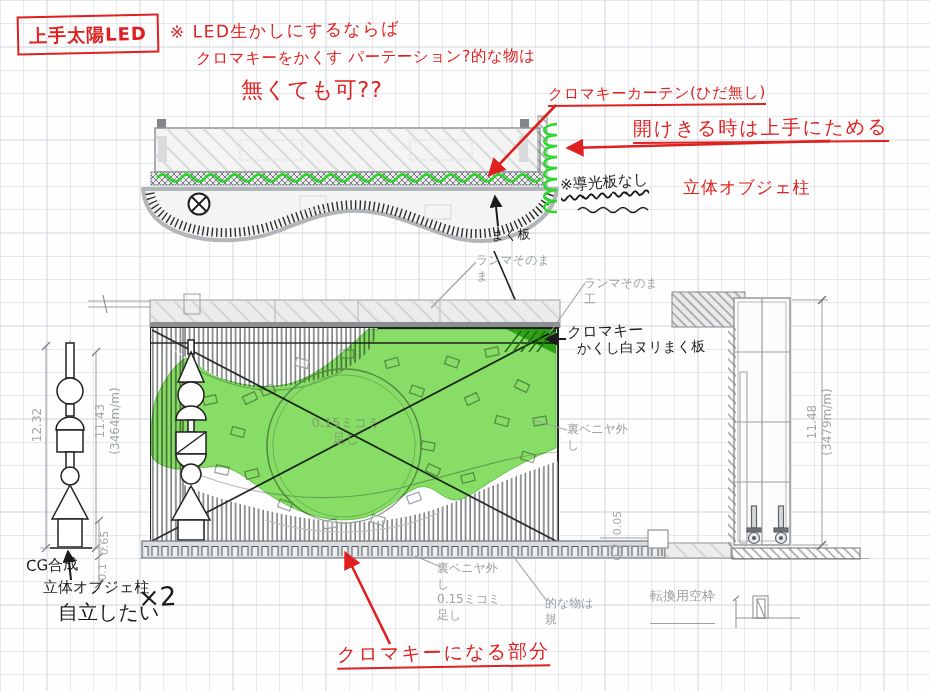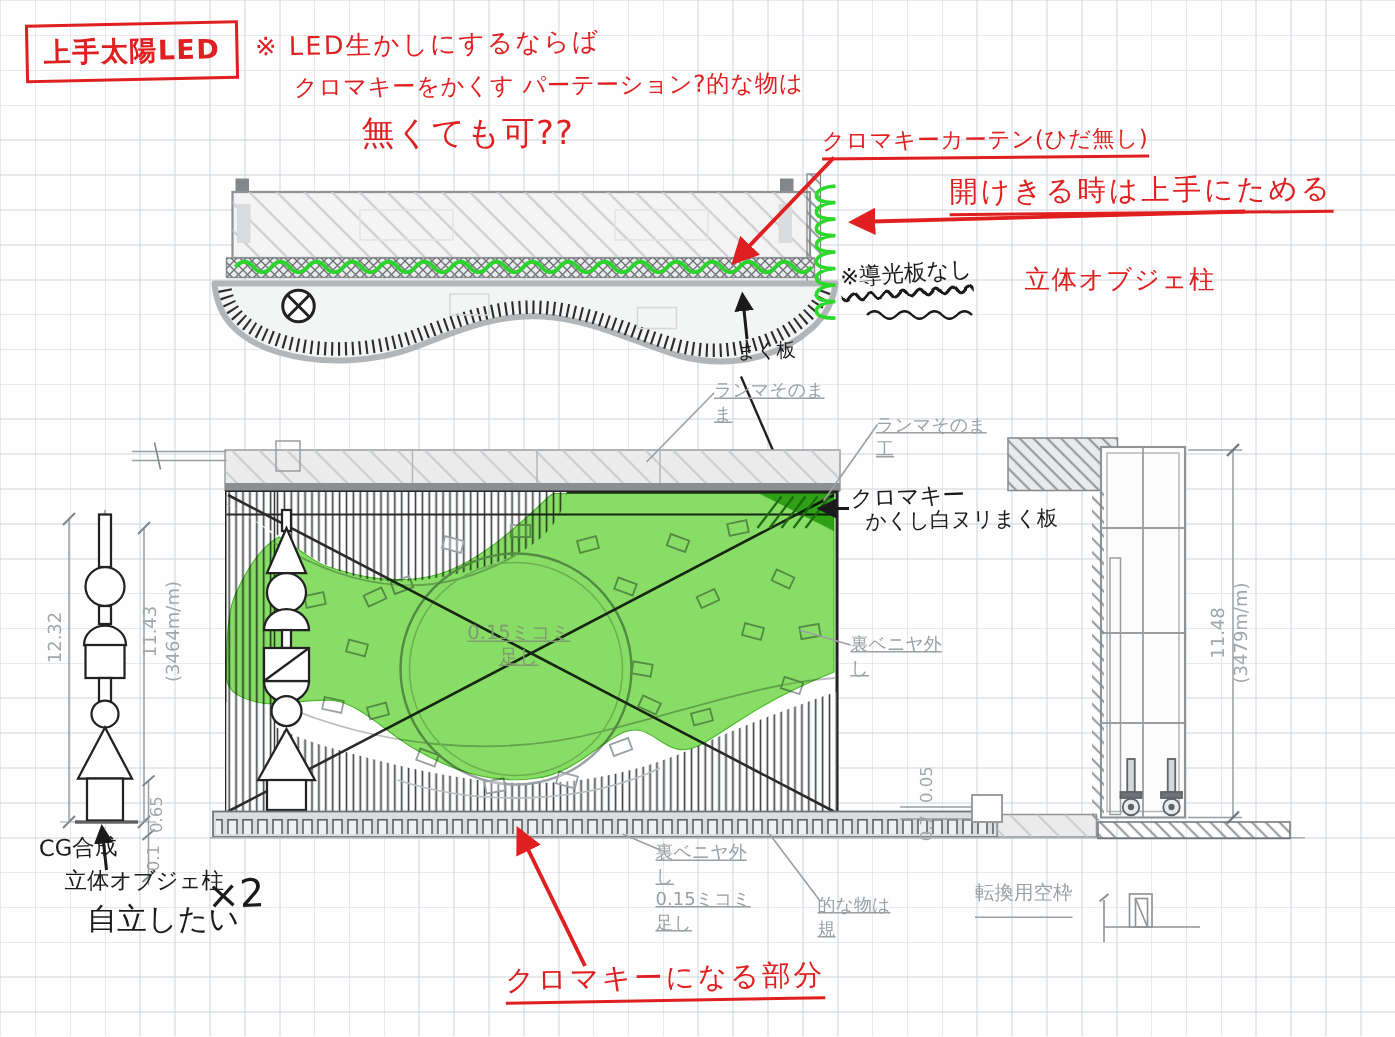--- a/index.html
+++ b/index.html
@@ -9,23 +9,23 @@
     background-color:#fefefe;
     background-image:
       repeating-linear-gradient(to right, rgba(200,208,216,.45) 0 1px, transparent 1px 23.25px),
       repeating-linear-gradient(to bottom, rgba(200,208,216,.45) 0 1px, transparent 1px 23.25px);
   }
   .canvas svg{position:absolute;left:0;top:0;}
   .txt{position:absolute;white-space:nowrap;line-height:1.2;}
   .red{color:#e02020;}
   .ink{color:#1a1a1a;}
   .cad{color:#9aa0a3;font-size:12px;line-height:1.3;}
-  .pre{white-space:pre-line;text-decoration:underline;}
+  .pre{white-space:pre-line;}
   .ul-red{border-bottom:2.5px solid #e02020;padding-bottom:2px;}
-  .ul-gray{border-bottom:1.5px solid #9aa0a3;padding-bottom:6px;}
+  .ul-gray{border-bottom:1.5px solid #9aa0a3;padding-bottom:18px;}
   .rot{transform:translate(-50%,-50%) rotate(-90deg);transform-origin:center;}
   .dim{position:absolute;color:#a2a7aa;font-size:12px;text-align:center;line-height:1.25;white-space:nowrap;}
   .titlebox{
     border:2.5px solid #e02020;display:flex;align-items:center;justify-content:center;
     transform:rotate(-1.2deg);font-weight:bold;
   }
   .wavy{text-decoration:underline wavy 1.5px #1a1a1a;text-underline-offset:5px;}
 </style>
 </head>
 <body>

